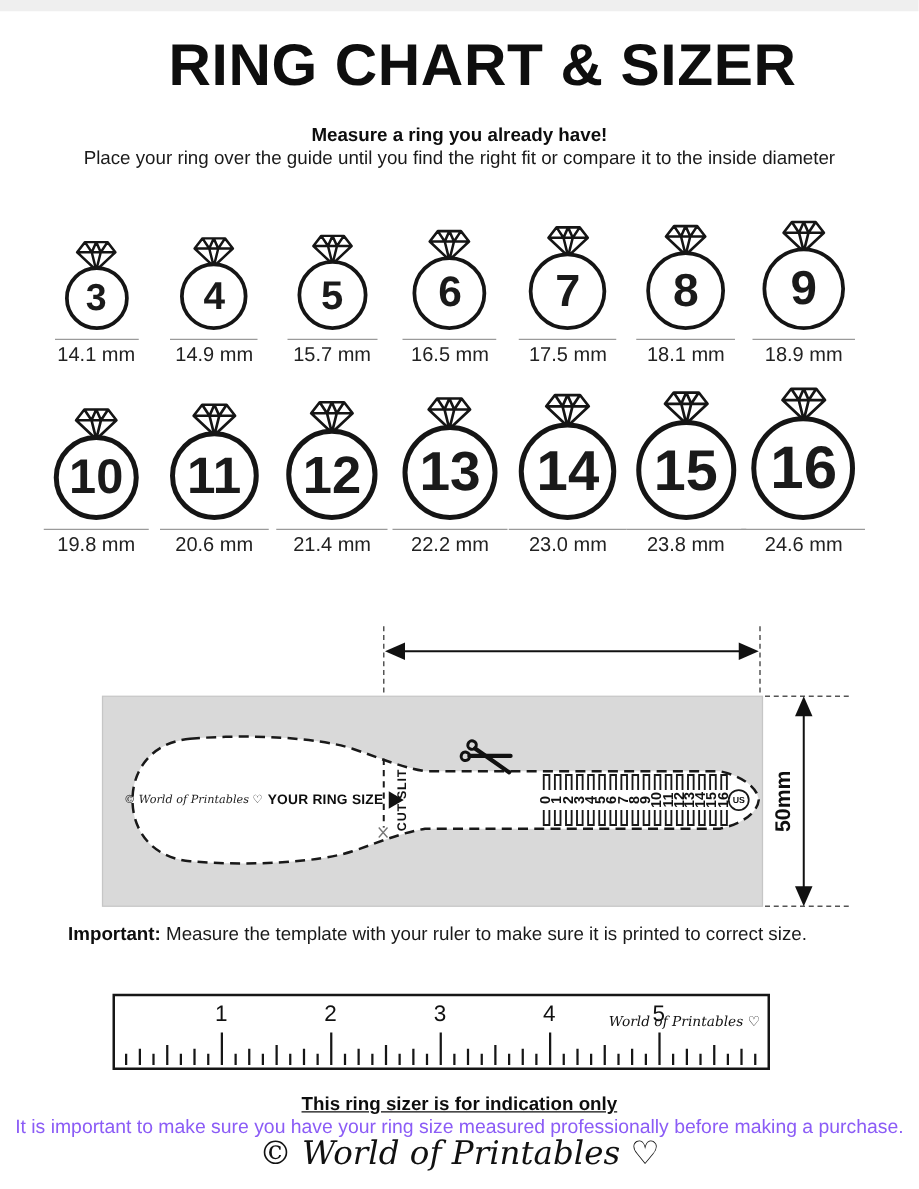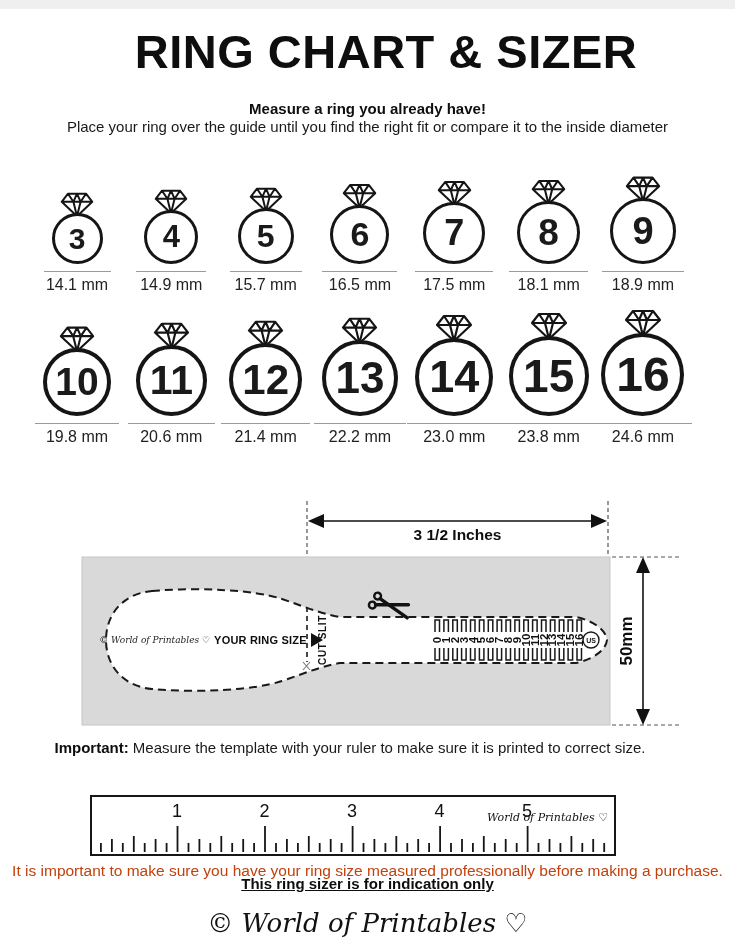--- a/index.html
+++ b/index.html
@@ -44,21 +44,21 @@
   .important b{color:#0e0e0e;}
 
   
   #ruler{position:absolute;left:90px;top:795px;width:526px;height:61px;border:2px solid #161616;box-sizing:border-box;background:#fff;}
   #ruler svg{position:absolute;left:0;bottom:0;}
   .ruler-num{position:absolute;top:4px;width:24px;text-align:center;font-size:18px;color:#111;}
   .ruler-brand{position:absolute;right:6px;top:14px;font-size:11px;color:#111;}
 
   
   .f-bold{top:875px;font-size:15px;font-weight:bold;color:#0e0e0e;text-decoration:underline;}
-  .f-text{top:862px;font-size:15.5px;color:#c2410c;}
+  .f-text{top:893px;font-size:15.5px;color:#8b5cf6;}
   .f-logo{top:908px;font-size:26px;color:#111;}
 </style>
 </head>
 <body>
 
 <div class="abs top-strip"></div>
 
 <div class="abs center title">RING CHART &amp; SIZER</div>
 <div class="abs center sub-bold">Measure a ring you already have!</div>
 <div class="abs center sub-text">Place your ring over the guide until you find the right fit or compare it to the inside diameter</div>
@@ -229,21 +229,20 @@
     <path id="strip-ticks" d="M435.0,137 V125 H439.5 V137 M435.0,153 V165 H439.5 V153 M443.9,137 V125 H448.4 V137 M443.9,153 V165 H448.4 V153 M452.8,137 V125 H457.3 V137 M452.8,153 V165 H457.3 V153 M461.6,137 V125 H466.1 V137 M461.6,153 V165 H466.1 V153 M470.5,137 V125 H475.0 V137 M470.5,153 V165 H475.0 V153 M479.4,137 V125 H483.9 V137 M479.4,153 V165 H483.9 V153 M488.3,137 V125 H492.8 V137 M488.3,153 V165 H492.8 V153 M497.1,137 V125 H501.6 V137 M497.1,153 V165 H501.6 V153 M506.0,137 V125 H510.5 V137 M506.0,153 V165 H510.5 V153 M514.9,137 V125 H519.4 V137 M514.9,153 V165 H519.4 V153 M523.8,137 V125 H528.3 V137 M523.8,153 V165 H528.3 V153 M532.6,137 V125 H537.1 V137 M532.6,153 V165 H537.1 V153 M541.5,137 V125 H546.0 V137 M541.5,153 V165 H546.0 V153 M550.4,137 V125 H554.9 V137 M550.4,153 V165 H554.9 V153 M559.3,137 V125 H563.8 V137 M559.3,153 V165 H563.8 V153 M568.1,137 V125 H572.6 V137 M568.1,153 V165 H572.6 V153 M577.0,137 V125 H581.5 V137 M577.0,153 V165 H581.5 V153 " stroke="#191919" stroke-width="1.5" fill="none"></path>
     <circle cx="591" cy="145" r="8" fill="#ffffff" stroke="#191919" stroke-width="1.4"></circle>
     <text x="591" y="147.8" font-size="7" font-weight="bold" text-anchor="middle" fill="#111">US</text>
     <g transform="translate(374,95) rotate(14)" stroke="#111" fill="none">
       <circle cx="5" cy="5" r="3.4" stroke-width="2.4"></circle>
       <circle cx="2" cy="15" r="3.4" stroke-width="2.4"></circle>
       <path d="M8,7 L39,19" stroke-width="3.4" stroke-linecap="round"></path>
       <path d="M5,14 L37,6" stroke-width="3.4" stroke-linecap="round"></path>
     </g>
   </svg>
-  <div class="inches-label">3 1/2 Inches</div>
   <div class="label-50">50mm</div>
   <div class="cut-slit">CUT SLIT</div>
   <div class="paddle-row">
     <span class="script paddle-brand">© World of Printables ♡</span>
     <span class="paddle-label">YOUR RING SIZE</span>
     <span class="tri"></span>
   </div>
   <div id="strip-nums">
       <span class="strip-num" style="left: 427px;">0</span>
       <span class="strip-num" style="left: 435.875px;">1</span>

